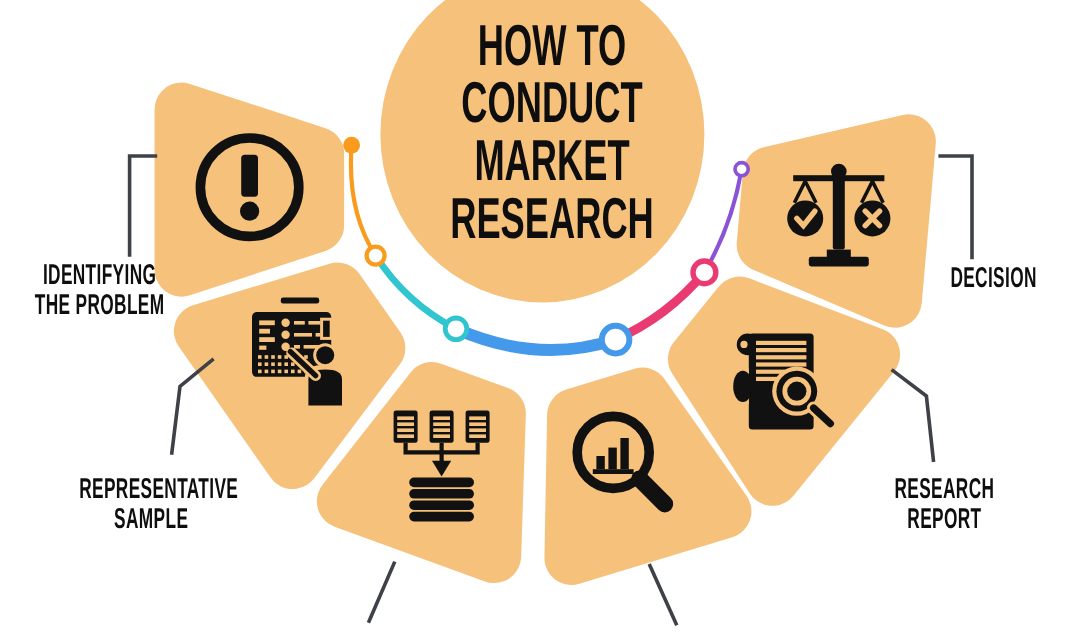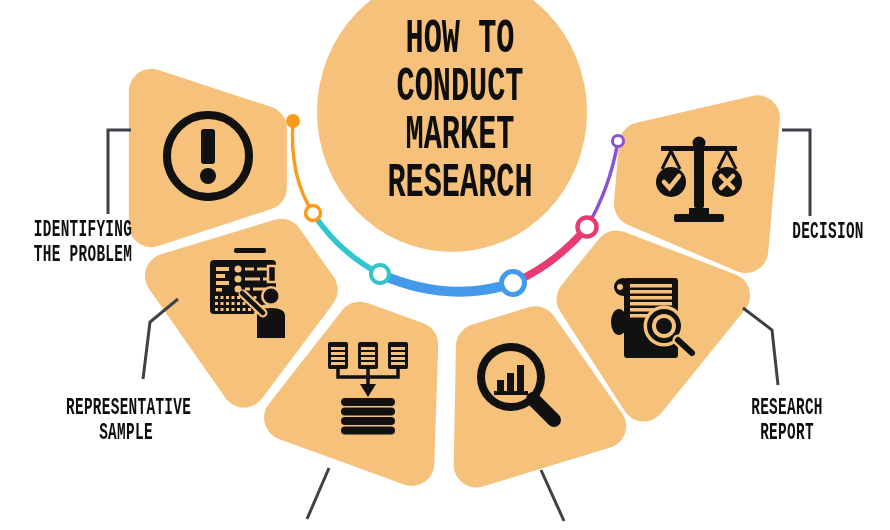--- a/index.html
+++ b/index.html
@@ -1,18 +1,18 @@
 <!DOCTYPE html>
 <html><head>
 <meta charset="utf-8">
 <style>
   html,body{margin:0;padding:0;background:#ffffff;}
   .stage{
     position:relative;width:890px;height:530px;overflow:hidden;
-    background:#ffffff;font-family:Liberation Mono, monospace;
+    background:#ffffff;font-family:Liberation Sans, sans-serif;
   }
   .stage svg{position:absolute;left:0;top:0;}
   .title{
     position:absolute;left:310px;top:15px;width:300px;text-align:center;
     font-weight:bold;font-size:48px;line-height:48px;color:#0e0e0e;
     transform:scaleX(0.63);transform-origin:50% 0;letter-spacing:0px;
   }
   .title span{display:block;}
   .label{
     position:absolute;width:200px;text-align:center;color:#0e0e0e;

